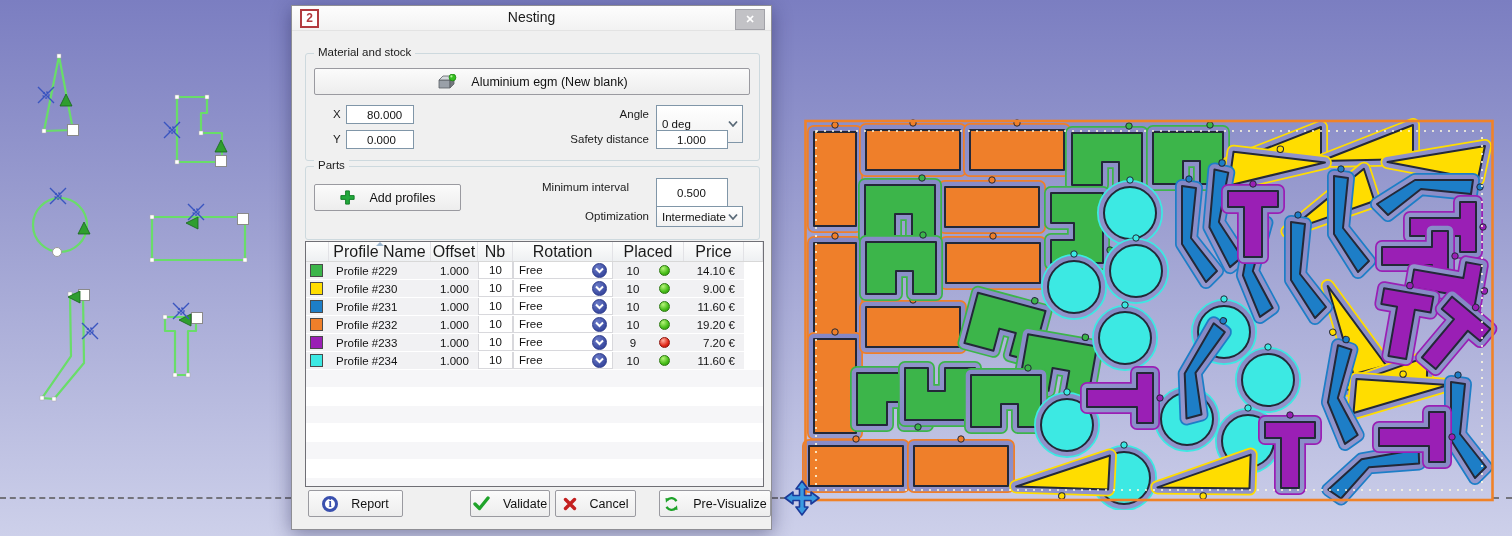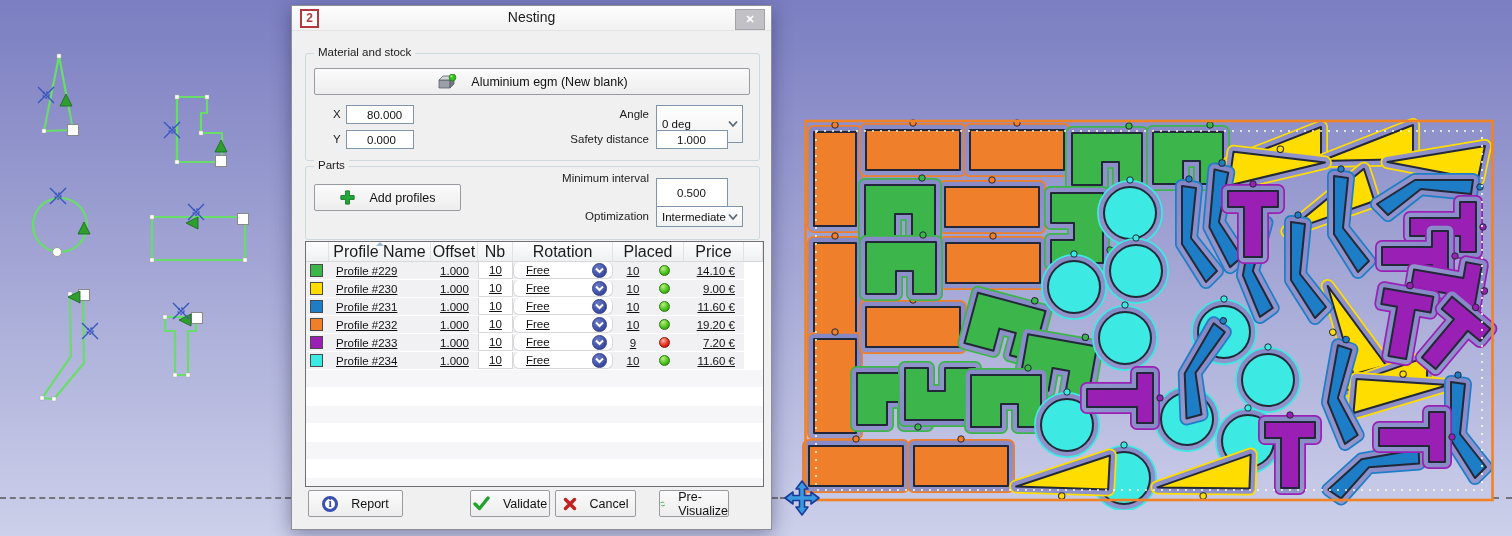--- a/index.html
+++ b/index.html
@@ -46,27 +46,27 @@
   
   .ptable{position:absolute;left:13px;top:235px;width:457px;height:244px;
     background:#fff;border:1px solid #6f6f75;box-shadow:inset 0 0 0 1px #fff;overflow:hidden;}
   .tgrid{display:grid;grid-template-columns:23px 102px 47px 35px 100px 71px 60px 1fr;}
   .thead{height:19px;background:linear-gradient(#fdfdfd,#eef0f2);border-bottom:1px solid #d8d8d8;position:relative;}
   .thead .hc{font-size:16px;color:#1b1b1b;display:flex;align-items:center;justify-content:center;
     border-right:1px solid #e2e2e6;height:19px;box-sizing:border-box;position:relative;}
   .sort-tri{position:absolute;top:0px;left:50%;transform:translateX(-50%);width:0;height:0;
     border-left:4px solid transparent;border-right:4px solid transparent;border-bottom:4px solid #9bb6cf;}
   .trow{height:17px;background:#f1f1f3;border-bottom:1px solid #fff;align-items:center;cursor:default;}
-  .trow .cell{font-size:11.5px;color:#111;height:17px;display:flex;align-items:center;box-sizing:border-box;text-decoration:underline;}
+  .trow .cell{font-size:11.5px;color:#111;height:17px;display:flex;align-items:center;box-sizing:border-box;}
   .swatch{width:13px;height:13px;margin-left:4px;border:1px solid #4a4a4a;box-sizing:border-box;}
   .c-name{padding-left:7px;}
   .c-offset{justify-content:center;}
   .wcell{background:#fff;border:1px solid #d8d8dc;border-top:none;}
   .c-nb{justify-content:center;}
-  .c-rot{position:relative;padding-left:12px;border-radius:6px;}
+  .c-rot{position:relative;padding-left:5px;}
   .rot-btn{position:absolute;right:5px;top:1px;width:15px;height:15px;border-radius:50%;
     background:radial-gradient(circle at 35% 30%,#6c7cc8,#3a4aa0 70%);border:1px solid #2c3a8a;
     display:flex;align-items:center;justify-content:center;cursor:pointer;box-sizing:border-box;}
   .c-placed{justify-content:flex-start;}
   .pnum{width:40px;text-align:center;}
   .ball{width:11px;height:11px;border-radius:50%;margin-left:6px;}
   .ball.green{background:radial-gradient(circle at 35% 28%,#b6f37a,#46bd17 60%,#2f8c0d);border:1px solid #2c7a10;box-sizing:border-box;}
   .ball.red{background:radial-gradient(circle at 35% 28%,#ffb0a0,#e02818 60%,#a80f06);border:1px solid #8d130b;box-sizing:border-box;}
   .c-price{justify-content:flex-end;padding-right:9px;}
   .erow{height:17px;border-bottom:1px solid #fff;}
@@ -572,21 +572,21 @@
 
   <div class="groupbox" style="left:13px;top:160px;width:453px;height:72px;">
     <span class="glabel">Parts</span>
   </div>
   <div class="btn footer-btn" style="left:22px;top:178px;width:147px;">
     <svg width="17" height="17" viewBox="0 0 18 18">
       <path d="M7,2 H11 V7 H16 V11 H11 V16 H7 V11 H2 V7 H7 Z" fill="#23a93c" stroke="#0f7a24" stroke-width="1"></path>
     </svg>
     <span>Add profiles</span>
   </div>
-  <span class="field-label t-right" style="left:230px;top:166px;width:127px;">Minimum interval</span>
+  <span class="field-label t-right" style="left:230px;top:175px;width:127px;text-align:center;">Minimum interval</span>
   <div class="textbox" style="left:364px;top:172px;width:72px;height:30px;">
     <span>0.500</span>
   </div>
   <span class="field-label t-right" style="left:230px;top:204px;width:127px;">Optimization</span>
   <div class="selectbox" style="left:364px;top:200px;width:87px;height:21px;">
     <span>Intermediate</span>
     <svg class="chev" width="10" height="7" viewBox="0 0 10 7">
         <polyline points="1,1 5,5.5 9,1" fill="none" stroke="#5a6a78" stroke-width="1.8"></polyline>
       </svg>
   </div>
@@ -767,21 +767,21 @@
         <path d="M2,8 L6.5,12.5 L15,2" fill="none" stroke="#1fa32a" stroke-width="3.4" stroke-linecap="round" stroke-linejoin="round"></path>
       </svg>
     <span>Validate</span>
   </div>
   <div class="btn footer-btn" style="left:263px;top:484px;width:81px;">
     <svg width="14" height="14" viewBox="0 0 14 14">
         <path d="M2.5,2.5 L11.5,11.5 M11.5,2.5 L2.5,11.5" stroke="#c42020" stroke-width="3.4" stroke-linecap="round"></path>
       </svg>
     <span>Cancel</span>
   </div>
-  <div class="btn footer-btn" style="left:367px;top:484px;width:70px;">
+  <div class="btn footer-btn" style="left:367px;top:484px;width:112px;">
     <svg width="17" height="16" viewBox="0 0 18 18">
       <path d="M14.5,6 A6.2,6.2 0 0 0 4,4.8" fill="none" stroke="#1fa32a" stroke-width="2.6"></path>
       <polygon points="2.2,2.2 6.8,3.2 2.8,7.6" fill="#1fa32a"></polygon>
       <path d="M3.5,12 A6.2,6.2 0 0 0 14,13.2" fill="none" stroke="#1fa32a" stroke-width="2.6"></path>
       <polygon points="15.8,15.8 11.2,14.8 15.2,10.4" fill="#1fa32a"></polygon>
     </svg>
     <span>Pre-Visualize</span>
   </div>
 </div>
 

